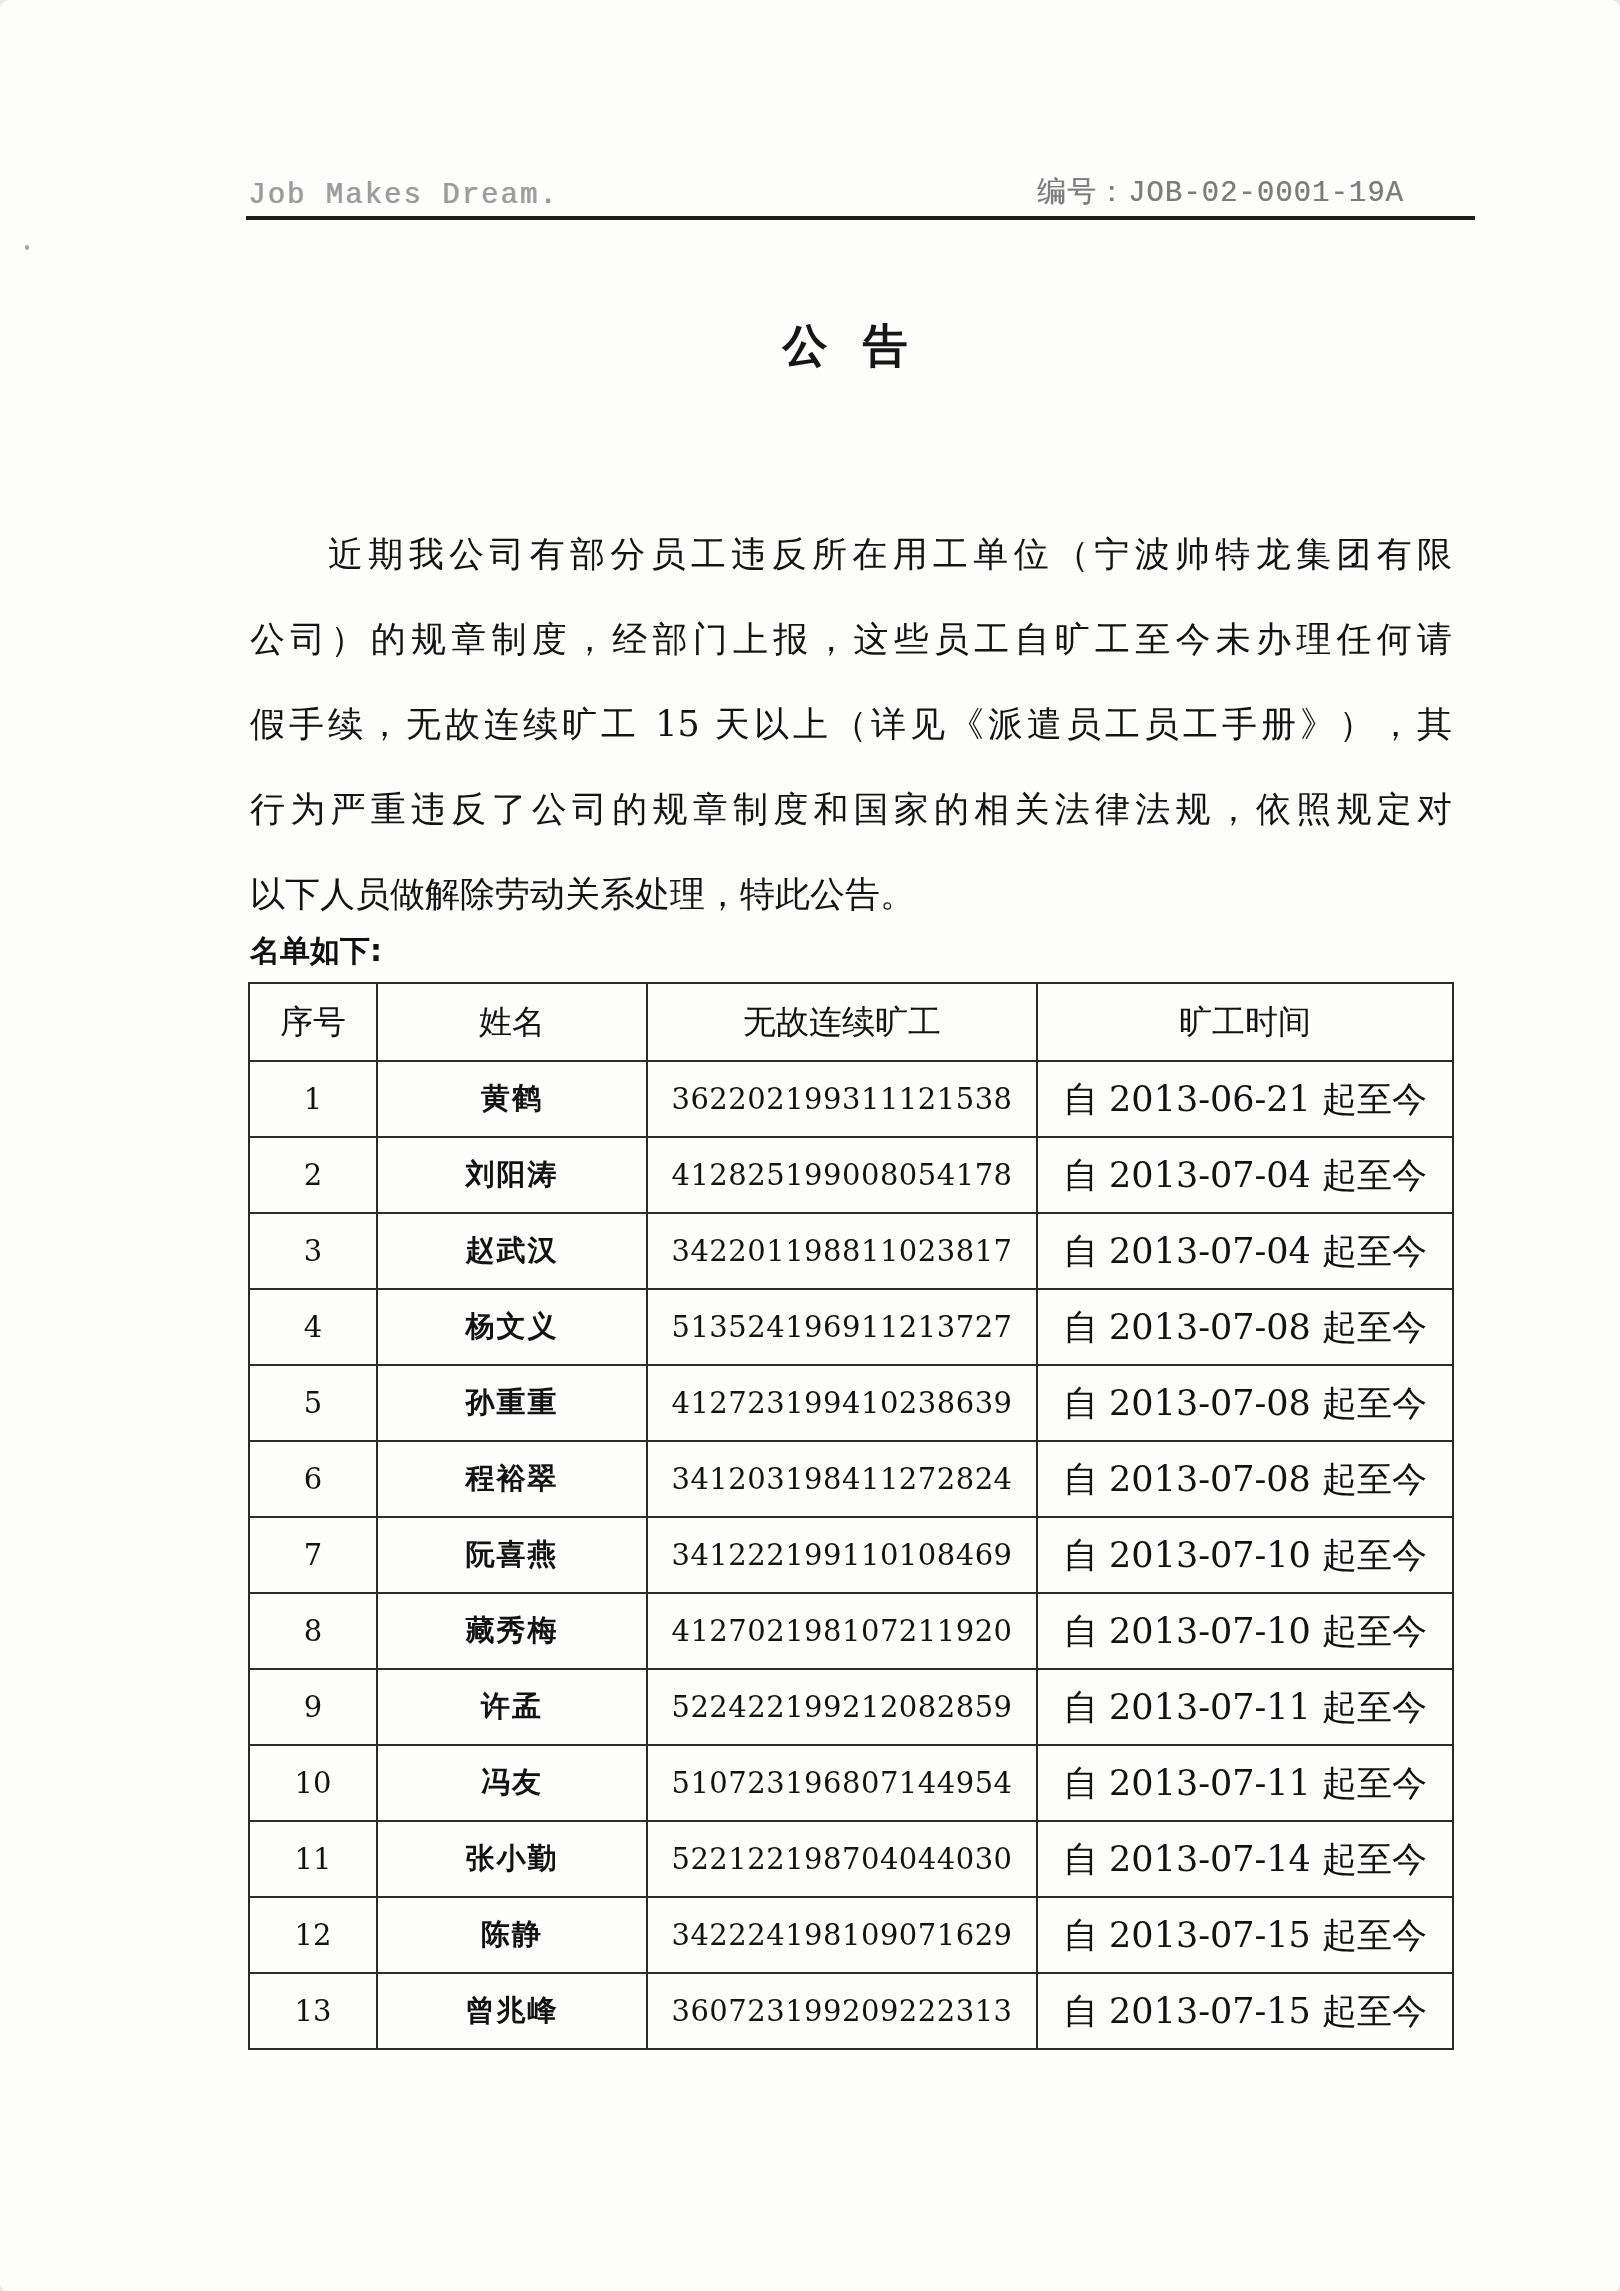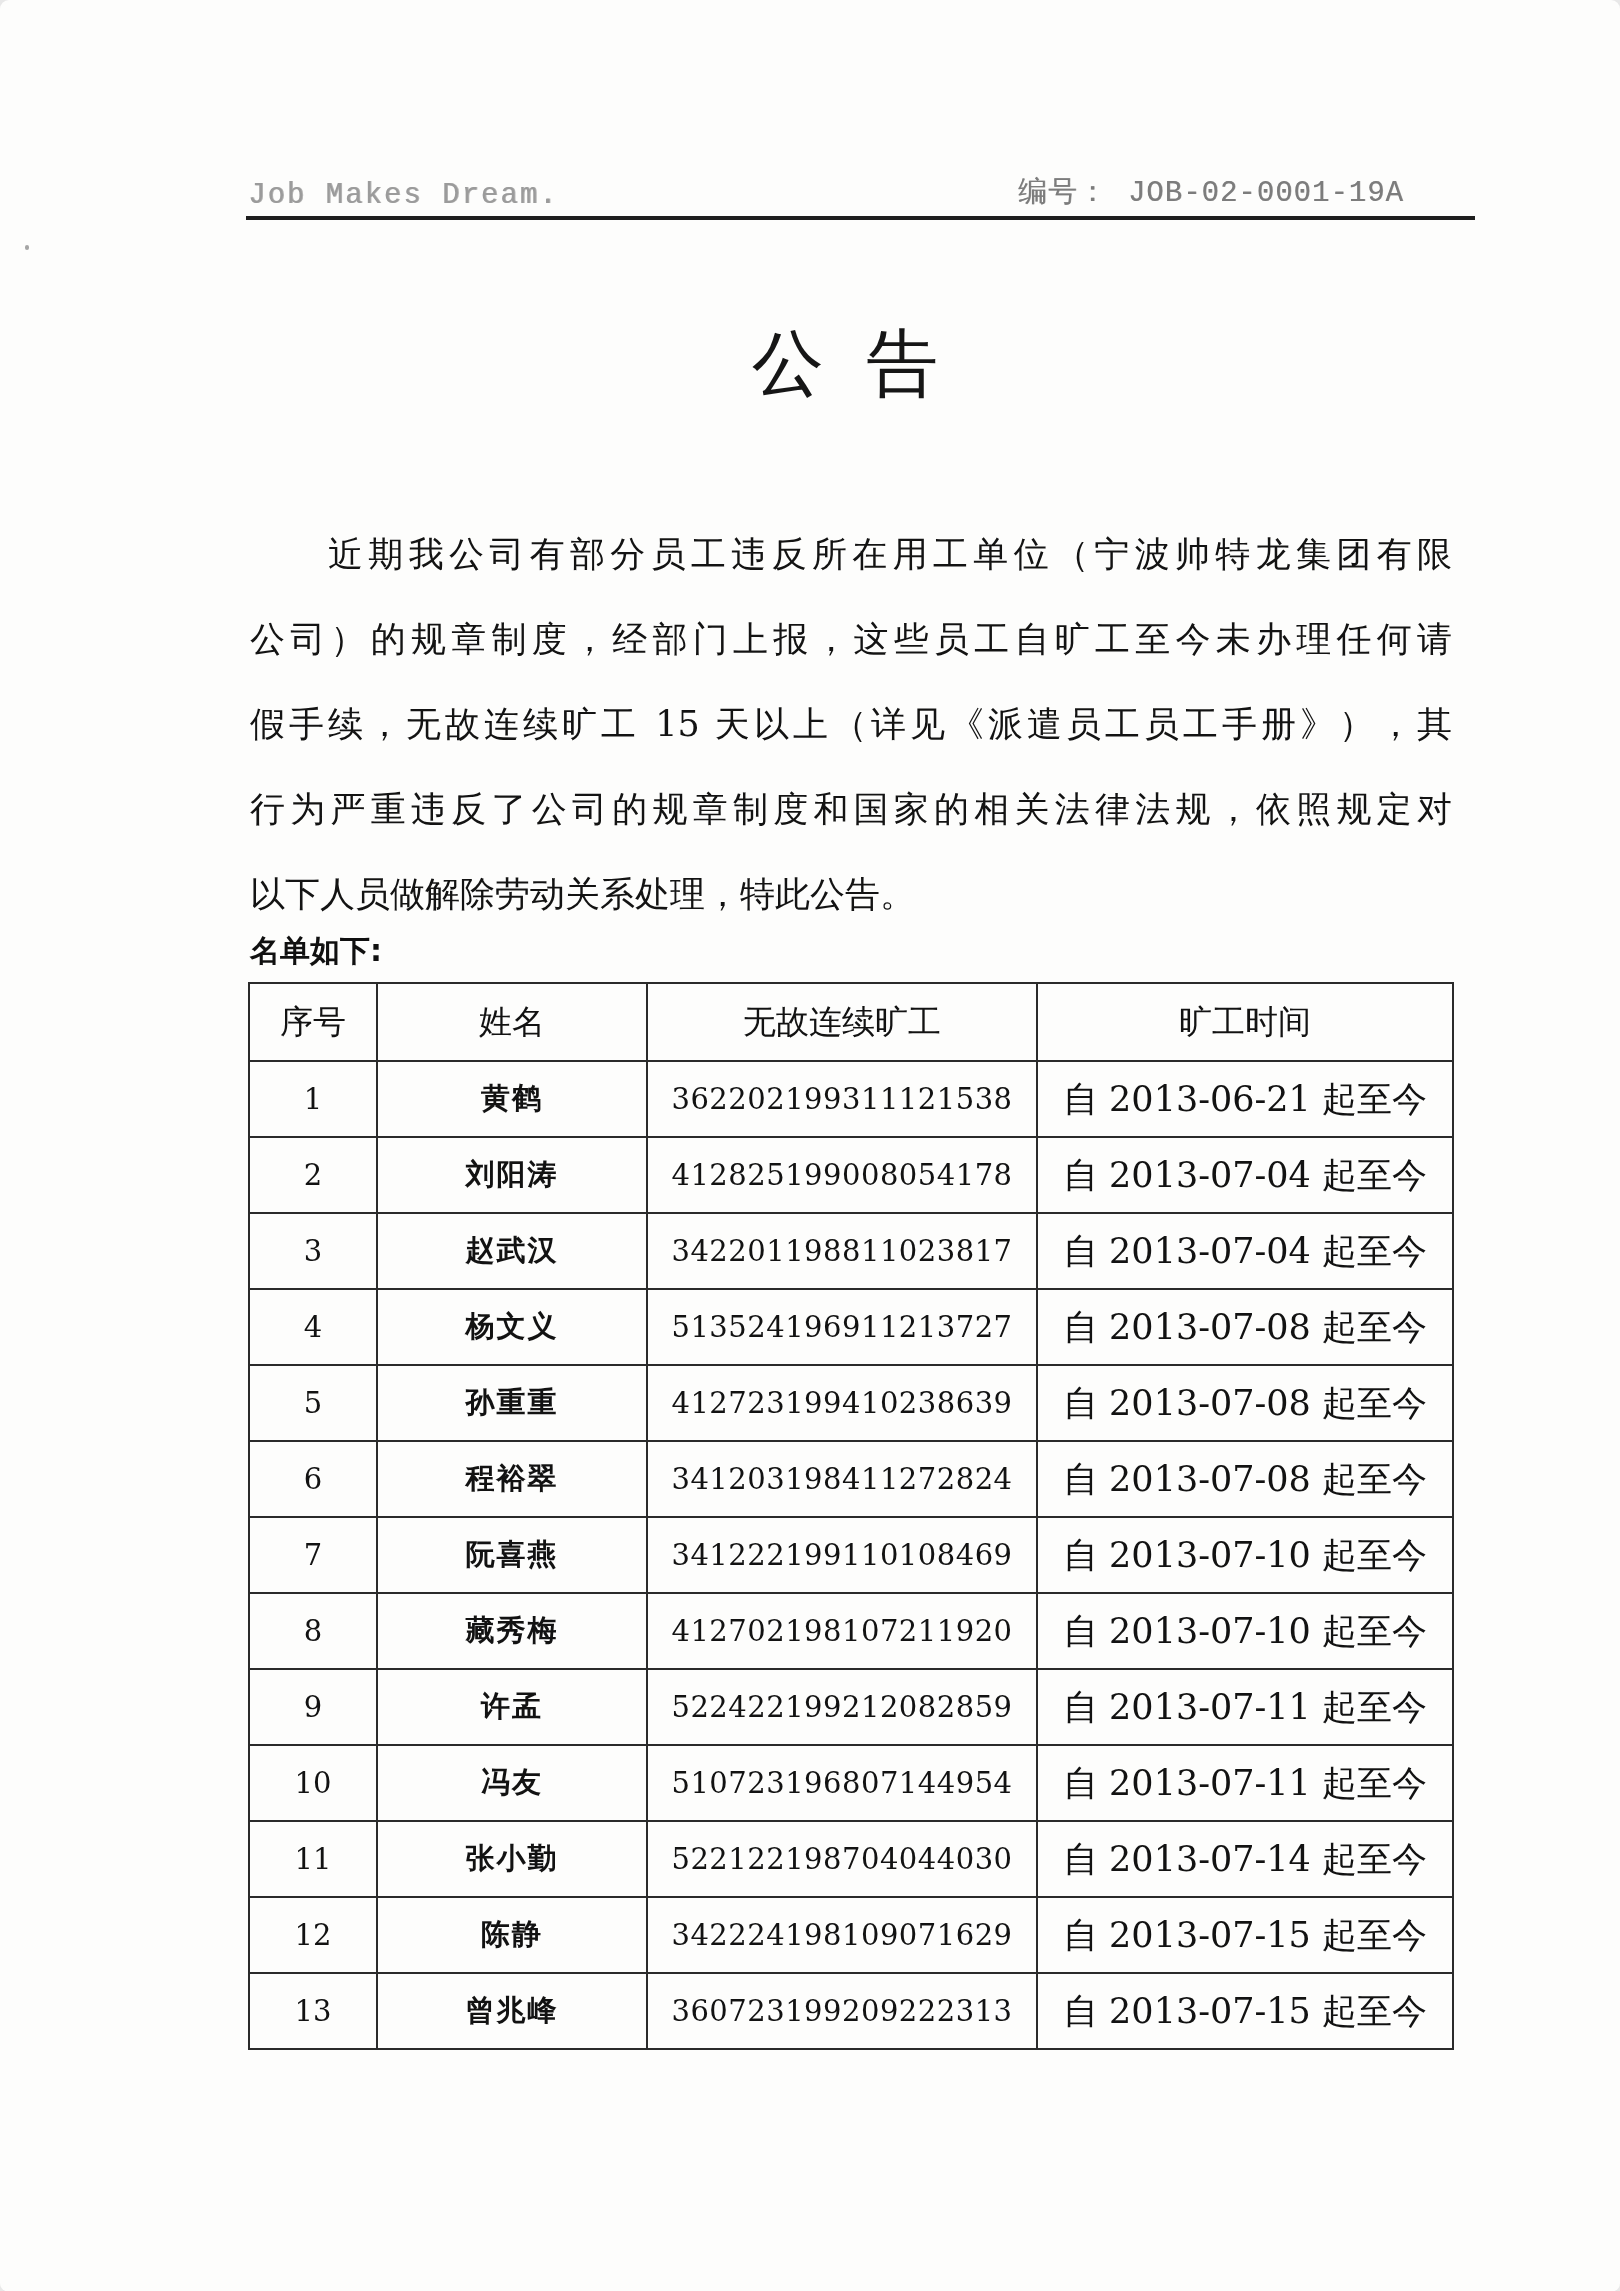--- a/index.html
+++ b/index.html
@@ -37,36 +37,36 @@
     color: #9b9b9b;
     letter-spacing: 2px;
     text-shadow: 1px 0 0 rgba(120,120,120,.55);
   }
   .doc-number {
     color: #7c7c7c;
     letter-spacing: 1px;
     padding-right: 71px;
     text-shadow: 0.5px 0 0 rgba(110,110,110,.6);
   }
-  .doc-number .num-label { margin-right: 20px; }
+  .doc-number .num-label { margin-right: 1px; }
   .header-rule {
     position: absolute;
     left: 246px; top: 216px;
     width: 1229px; height: 3.9px;
     background: #1e1e1e;
   }
   
   .doc-title {
     position: absolute;
     left: 248px; top: 316px;
     width: 1204px;
     text-align: center;
     font-family: "DejaVu Serif", "Liberation Serif", serif;
-    font-weight: normal;
-    font-size: 72px;
+    font-weight: bold;
+    font-size: 45px;
     letter-spacing: 9.8px;
     color: #161616;
   }
   
   .doc-body {
     position: absolute;
     left: 250px; top: 512px;
     width: 1202px;
     font-family: "DejaVu Serif", "Liberation Serif", serif;
     font-size: 35px;

